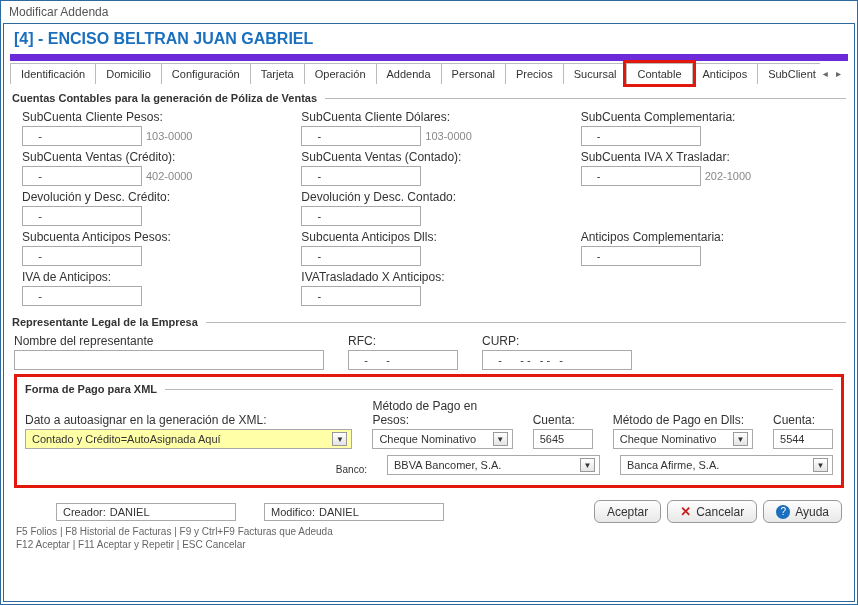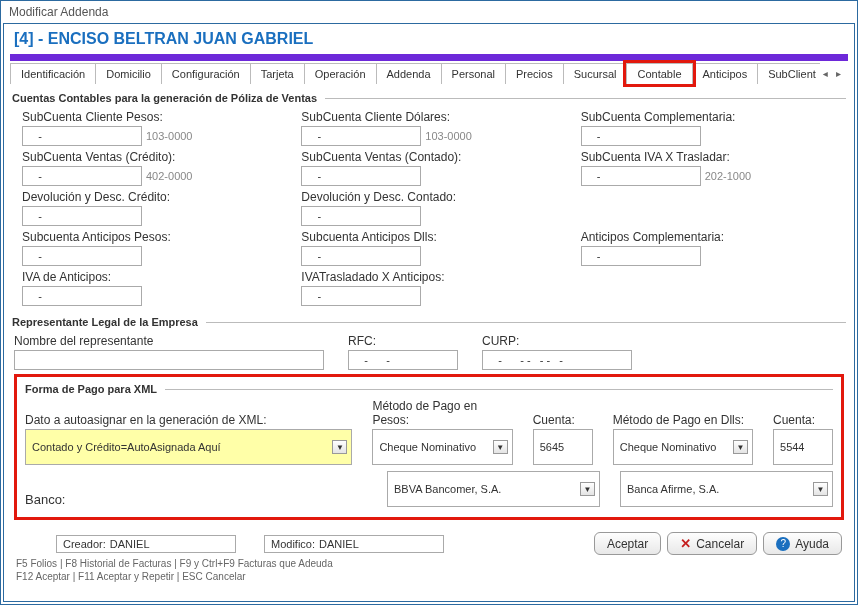--- a/index.html
+++ b/index.html
@@ -72,34 +72,34 @@
   }
   .hint-text { color: #888; font-size: 11px; }
   .rep-row { display: flex; gap: 24px; align-items: flex-end; }
   .rep-item { display: flex; flex-direction: column; gap: 2px; }
   .rep-item .text-input { width: 310px; }
   .rep-item.small .text-input { width: 110px; }
   .rep-item.med .text-input { width: 150px; }
   .xml-box { border: 3px solid #e2180d; padding: 6px 8px 10px 8px; margin: 4px 2px 8px 2px; }
   .xml-row { display: flex; gap: 20px; align-items: flex-end; margin-top: 2px; }
   .xml-item { display: flex; flex-direction: column; gap: 2px; }
-  .xml-item .combo, .xml-item .text-input { height: 36px; }
+  .xml-item .combo, .xml-item .text-input { height: 20px; }
   .combo {
     display: flex; align-items: center; justify-content: space-between;
     border: 1px solid #aaa; background: #fff; padding: 2px 4px 2px 6px;
     font-size: 11px;
   }
   .combo .caret {
     width: 15px; height: 14px; border: 1px solid #999;
     background: linear-gradient(#fff,#e4e4e4);
     display: flex; align-items: center; justify-content: center;
     font-size: 8px; color: #333;
   }
   .highlighted { background: #ffffa8; }
-  .xml-label-right { text-align: left; font-size: 13px; color: #333; padding-top: 2px; }
+  .xml-label-right { text-align: right; font-size: 10px; color: #333; padding-top: 2px; }
   .footer-row { display: flex; justify-content: space-between; align-items: center; padding: 4px 4px 0 4px; }
   .creator-row { display: flex; gap: 28px; align-items: flex-start; padding-left: 40px; }
   .creator-box { border: 1px solid #aaa; padding: 2px 6px; display: flex; gap: 4px; align-items: center; width: 180px; }
   .btn-row { display: flex; gap: 6px; }
   .btn {
     border: 1px solid #999; background: linear-gradient(#fefefe,#e8e8e8);
     padding: 3px 12px; font-size: 12px; color: #333; display: flex; align-items: center; gap: 5px; cursor: pointer;
     border-radius: 6px;
   }
   .icon-x { color: #c51f1f; font-weight: bold; font-size: 13px; }

